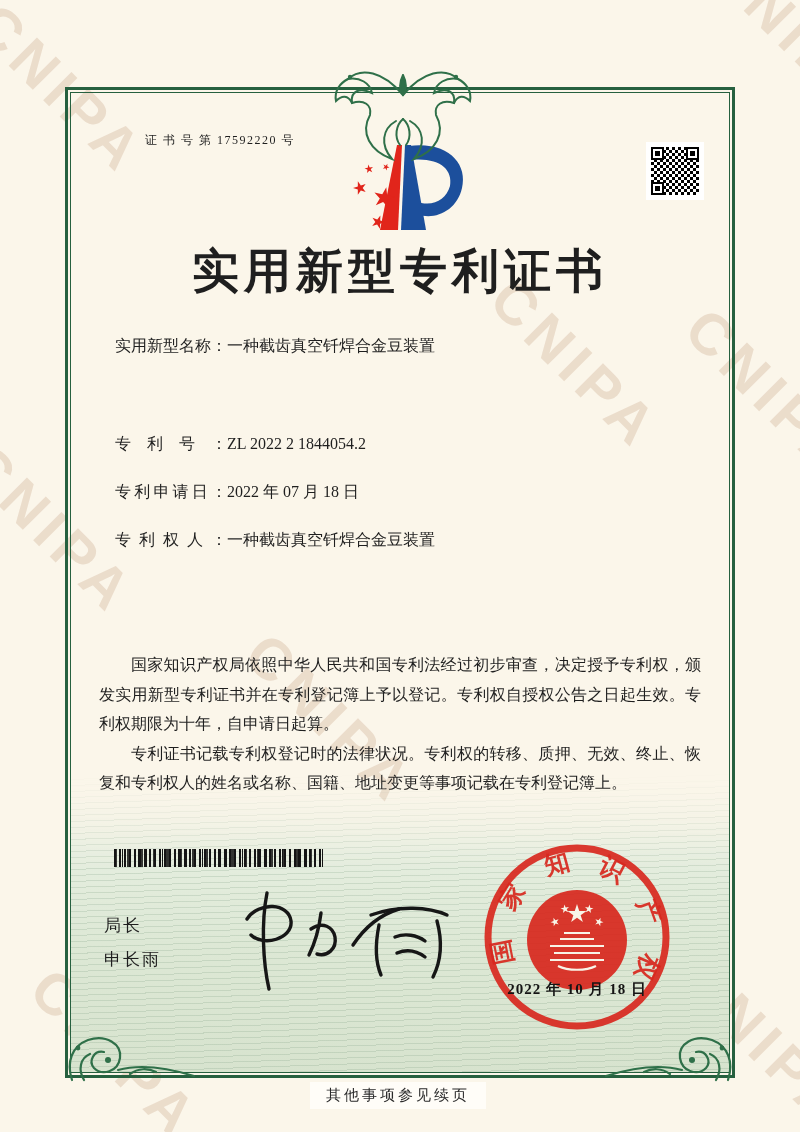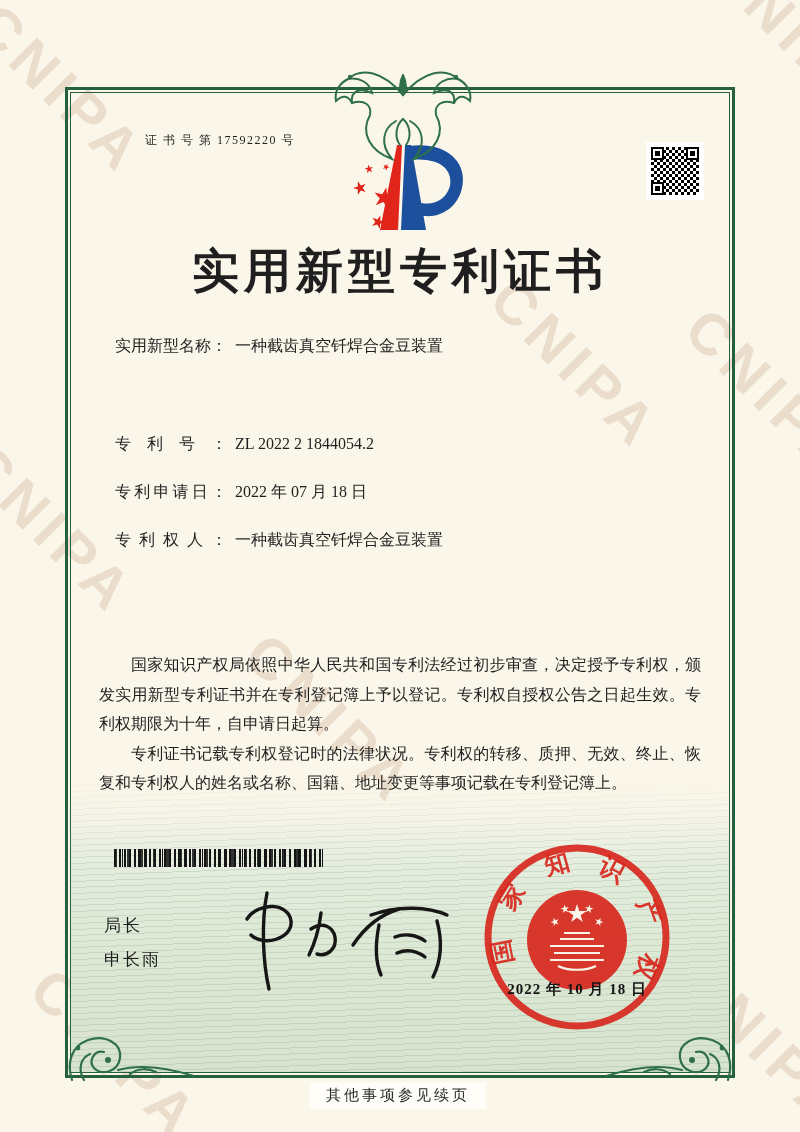--- a/index.html
+++ b/index.html
@@ -42,21 +42,21 @@
   .finder{position:absolute;width:13px;height:13px;border:2px solid #000;background:#fff;box-sizing:border-box;}
   .finder::after{content:'';position:absolute;inset:2px;background:#000;}
   .finder.tl{left:0;top:0}.finder.tr{right:0;top:0}.finder.bl{left:0;bottom:0}
   .title{
     position:absolute;left:0;right:0;top:150px;text-align:center;
     font-size:47px;font-weight:700;letter-spacing:5px;
   }
   .field-row{position:absolute;left:47px;right:30px;font-size:16px;line-height:1.35;}
   .f-label{display:inline-block;width:112px;text-align:justify;text-align-last:justify;vertical-align:top;}
   .f-label2{display:inline-block;vertical-align:top;}
-  .f-value{display:inline-block;margin-left:8px;max-width:440px;vertical-align:top;}
+  .f-value{display:inline-block;margin-left:0;max-width:440px;vertical-align:top;}
   .grant-right{position:absolute;left:345px;top:0;white-space:nowrap;}
   .body-par{
     position:absolute;left:31px;right:31px;top:560px;
     font-size:16px;line-height:1.85;text-align:justify;z-index:3;
   }
   .body-par p{margin:0;text-indent:2em;}
   .barcode{
     position:absolute;left:46px;top:759px;width:209px;height:18px;z-index:3;
     background-image:
       repeating-linear-gradient(90deg,#141414 0 2px,transparent 2px 5px),

